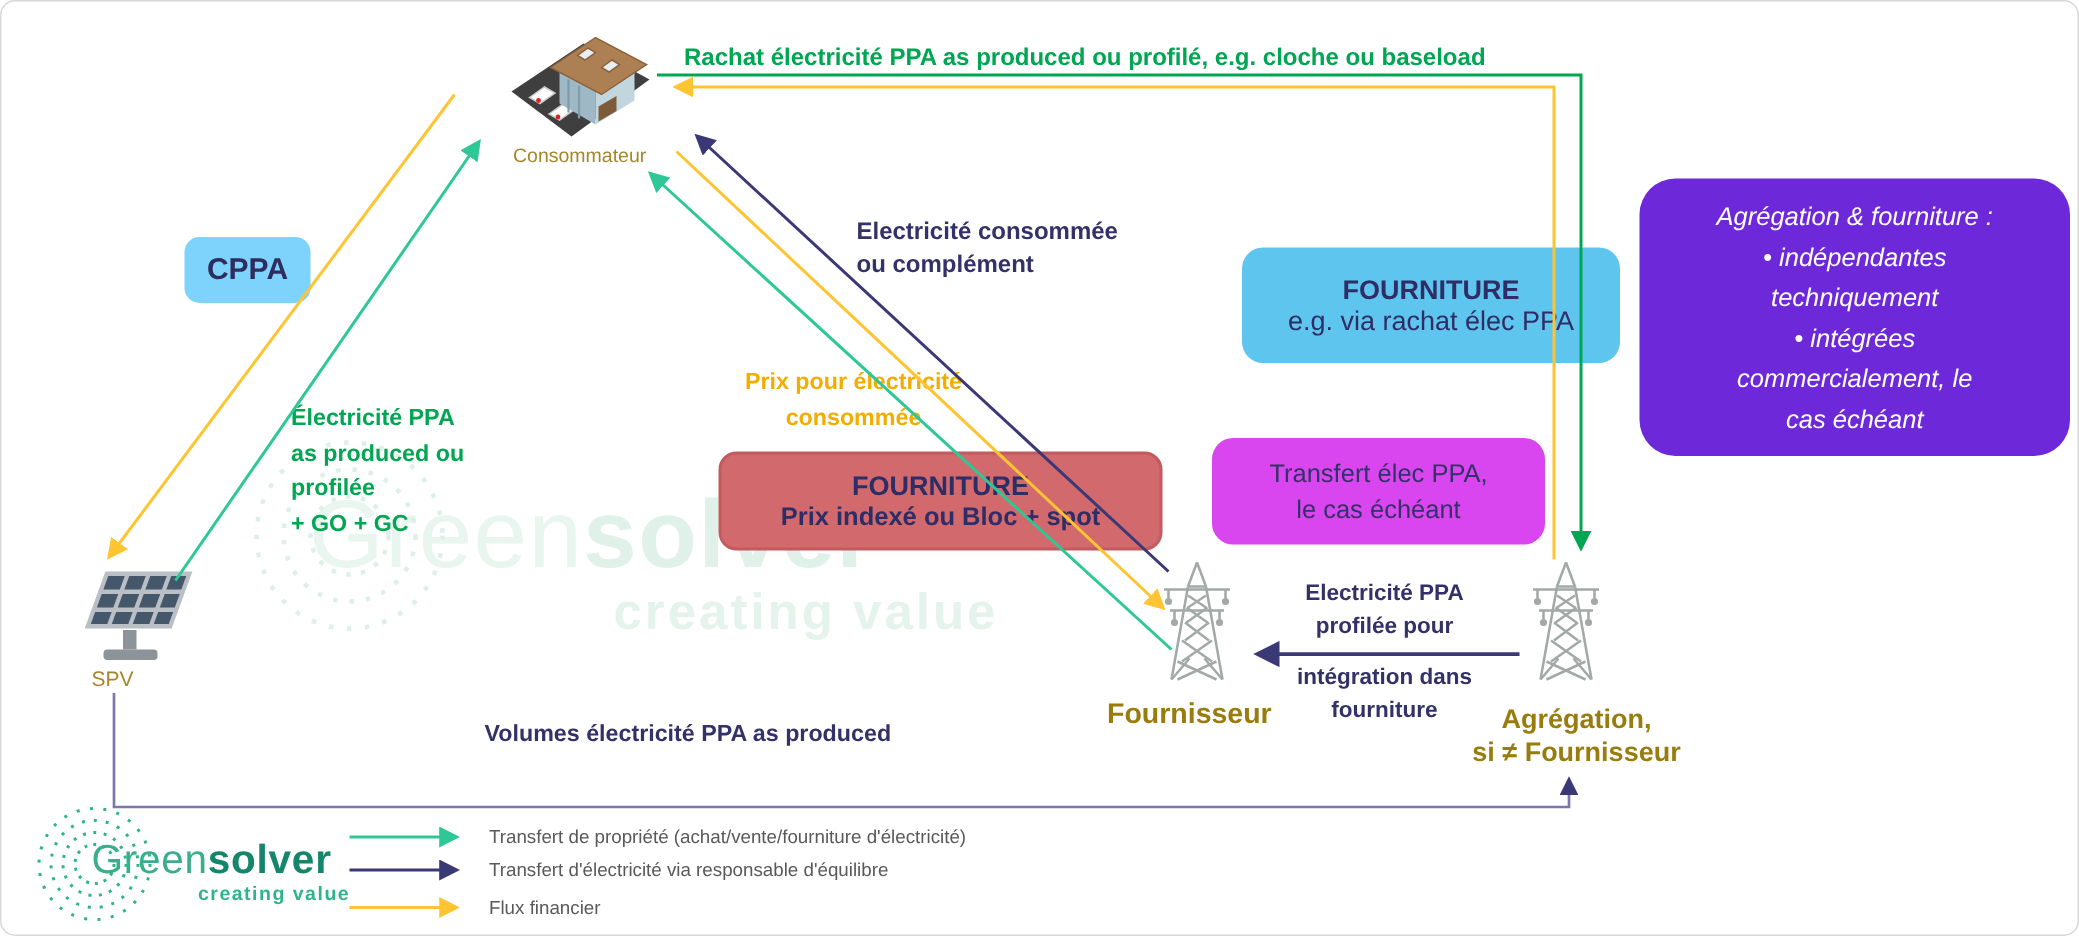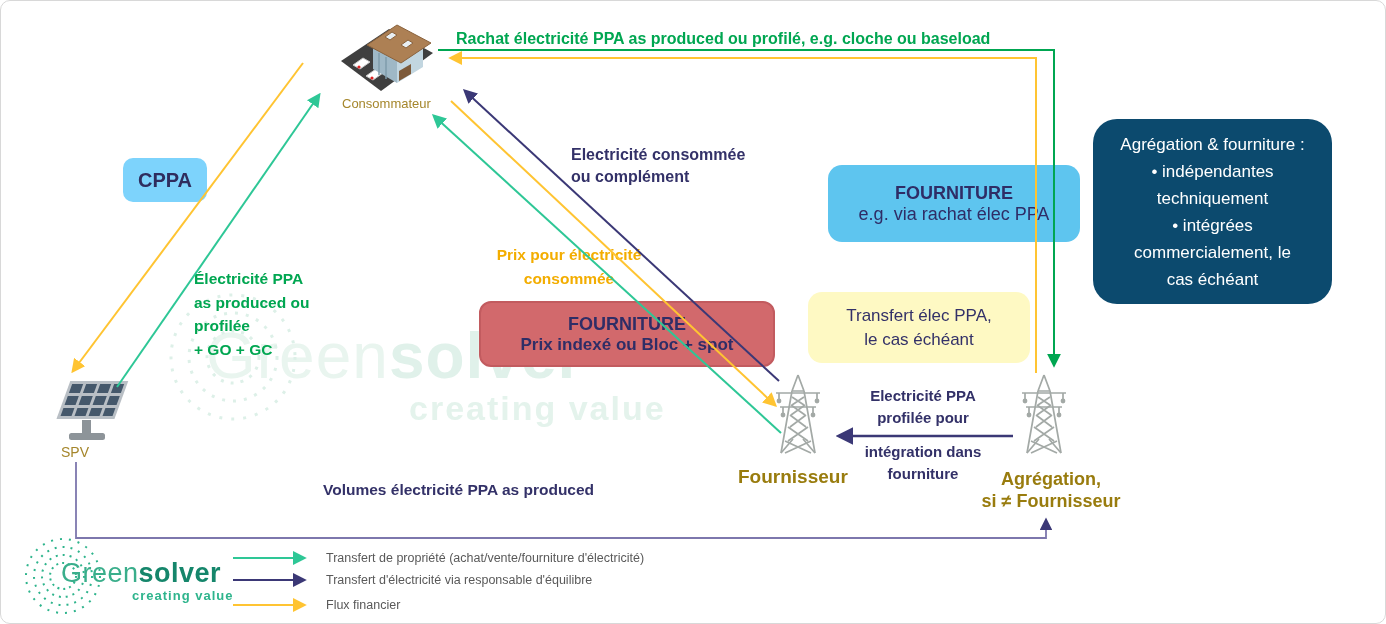--- a/index.html
+++ b/index.html
@@ -12,22 +12,22 @@
   .wm-tag{font-size:34px;font-weight:700;color:#e4f3ec;letter-spacing:2px;white-space:nowrap;}
   
   .box{display:flex;flex-direction:column;align-items:center;justify-content:center;text-align:center;box-sizing:border-box;}
   .box-cppa{left:122px;top:157px;width:84px;height:44px;background:#7dd3fc;border-radius:10px;font-size:20px;font-weight:700;color:#2f2d5e;}
   .box-fourniture{left:478px;top:300px;width:296px;height:66px;background:#d2696c;border:2px solid #c25b5f;border-radius:12px;color:#2f2d66;}
   .box-fourniture .t1{font-size:18px;font-weight:700;}
   .box-fourniture .t2{font-size:17px;font-weight:700;}
   .box-agregation{left:827px;top:164px;width:252px;height:77px;background:#5ec5ef;border-radius:14px;color:#2f2d66;}
   .box-agregation .t1{font-size:18px;font-weight:700;}
   .box-agregation .t2{font-size:18px;}
-  .box-gray{left:807px;top:291px;width:222px;height:71px;background:#fef9c3;border-radius:14px;color:#333168;font-size:17px;line-height:24px;}
-  .box-green{left:1092px;top:118px;width:239px;height:185px;background:#0c4a6e;border-radius:24px;color:#ffffff;font-size:17px;line-height:27px;}
+  .box-gray{left:807px;top:291px;width:222px;height:71px;background:#d946ef;border-radius:14px;color:#333168;font-size:17px;line-height:24px;}
+  .box-green{left:1092px;top:118px;width:287px;height:185px;background:#6d28d9;border-radius:24px;color:#ffffff;font-size:17px;line-height:27px;font-style:italic;}
   
   .lbl-rachat{left:455px;top:29px;font-size:16px;font-weight:700;color:#00a651;white-space:nowrap;}
   .lbl-elecppa{left:193px;top:266px;font-size:15.5px;font-weight:700;color:#00a651;line-height:23.5px;}
   .lbl-conso{left:570px;top:143px;font-size:16px;font-weight:700;color:#333168;line-height:22px;}
   .lbl-prix{left:468px;top:242px;width:200px;text-align:center;font-size:15.5px;font-weight:700;color:#f3ad00;line-height:24px;}
   .lbl-profil{width:160px;text-align:center;font-size:15px;font-weight:700;color:#333168;line-height:22px;}
   .lbl-volumes{left:322px;top:480px;font-size:15.5px;font-weight:700;color:#333168;white-space:nowrap;}
   
   .node-lbl{color:#a5862b;font-size:13px;white-space:nowrap;}
   .node-lbl-big{color:#997c0e;font-weight:700;white-space:nowrap;}

